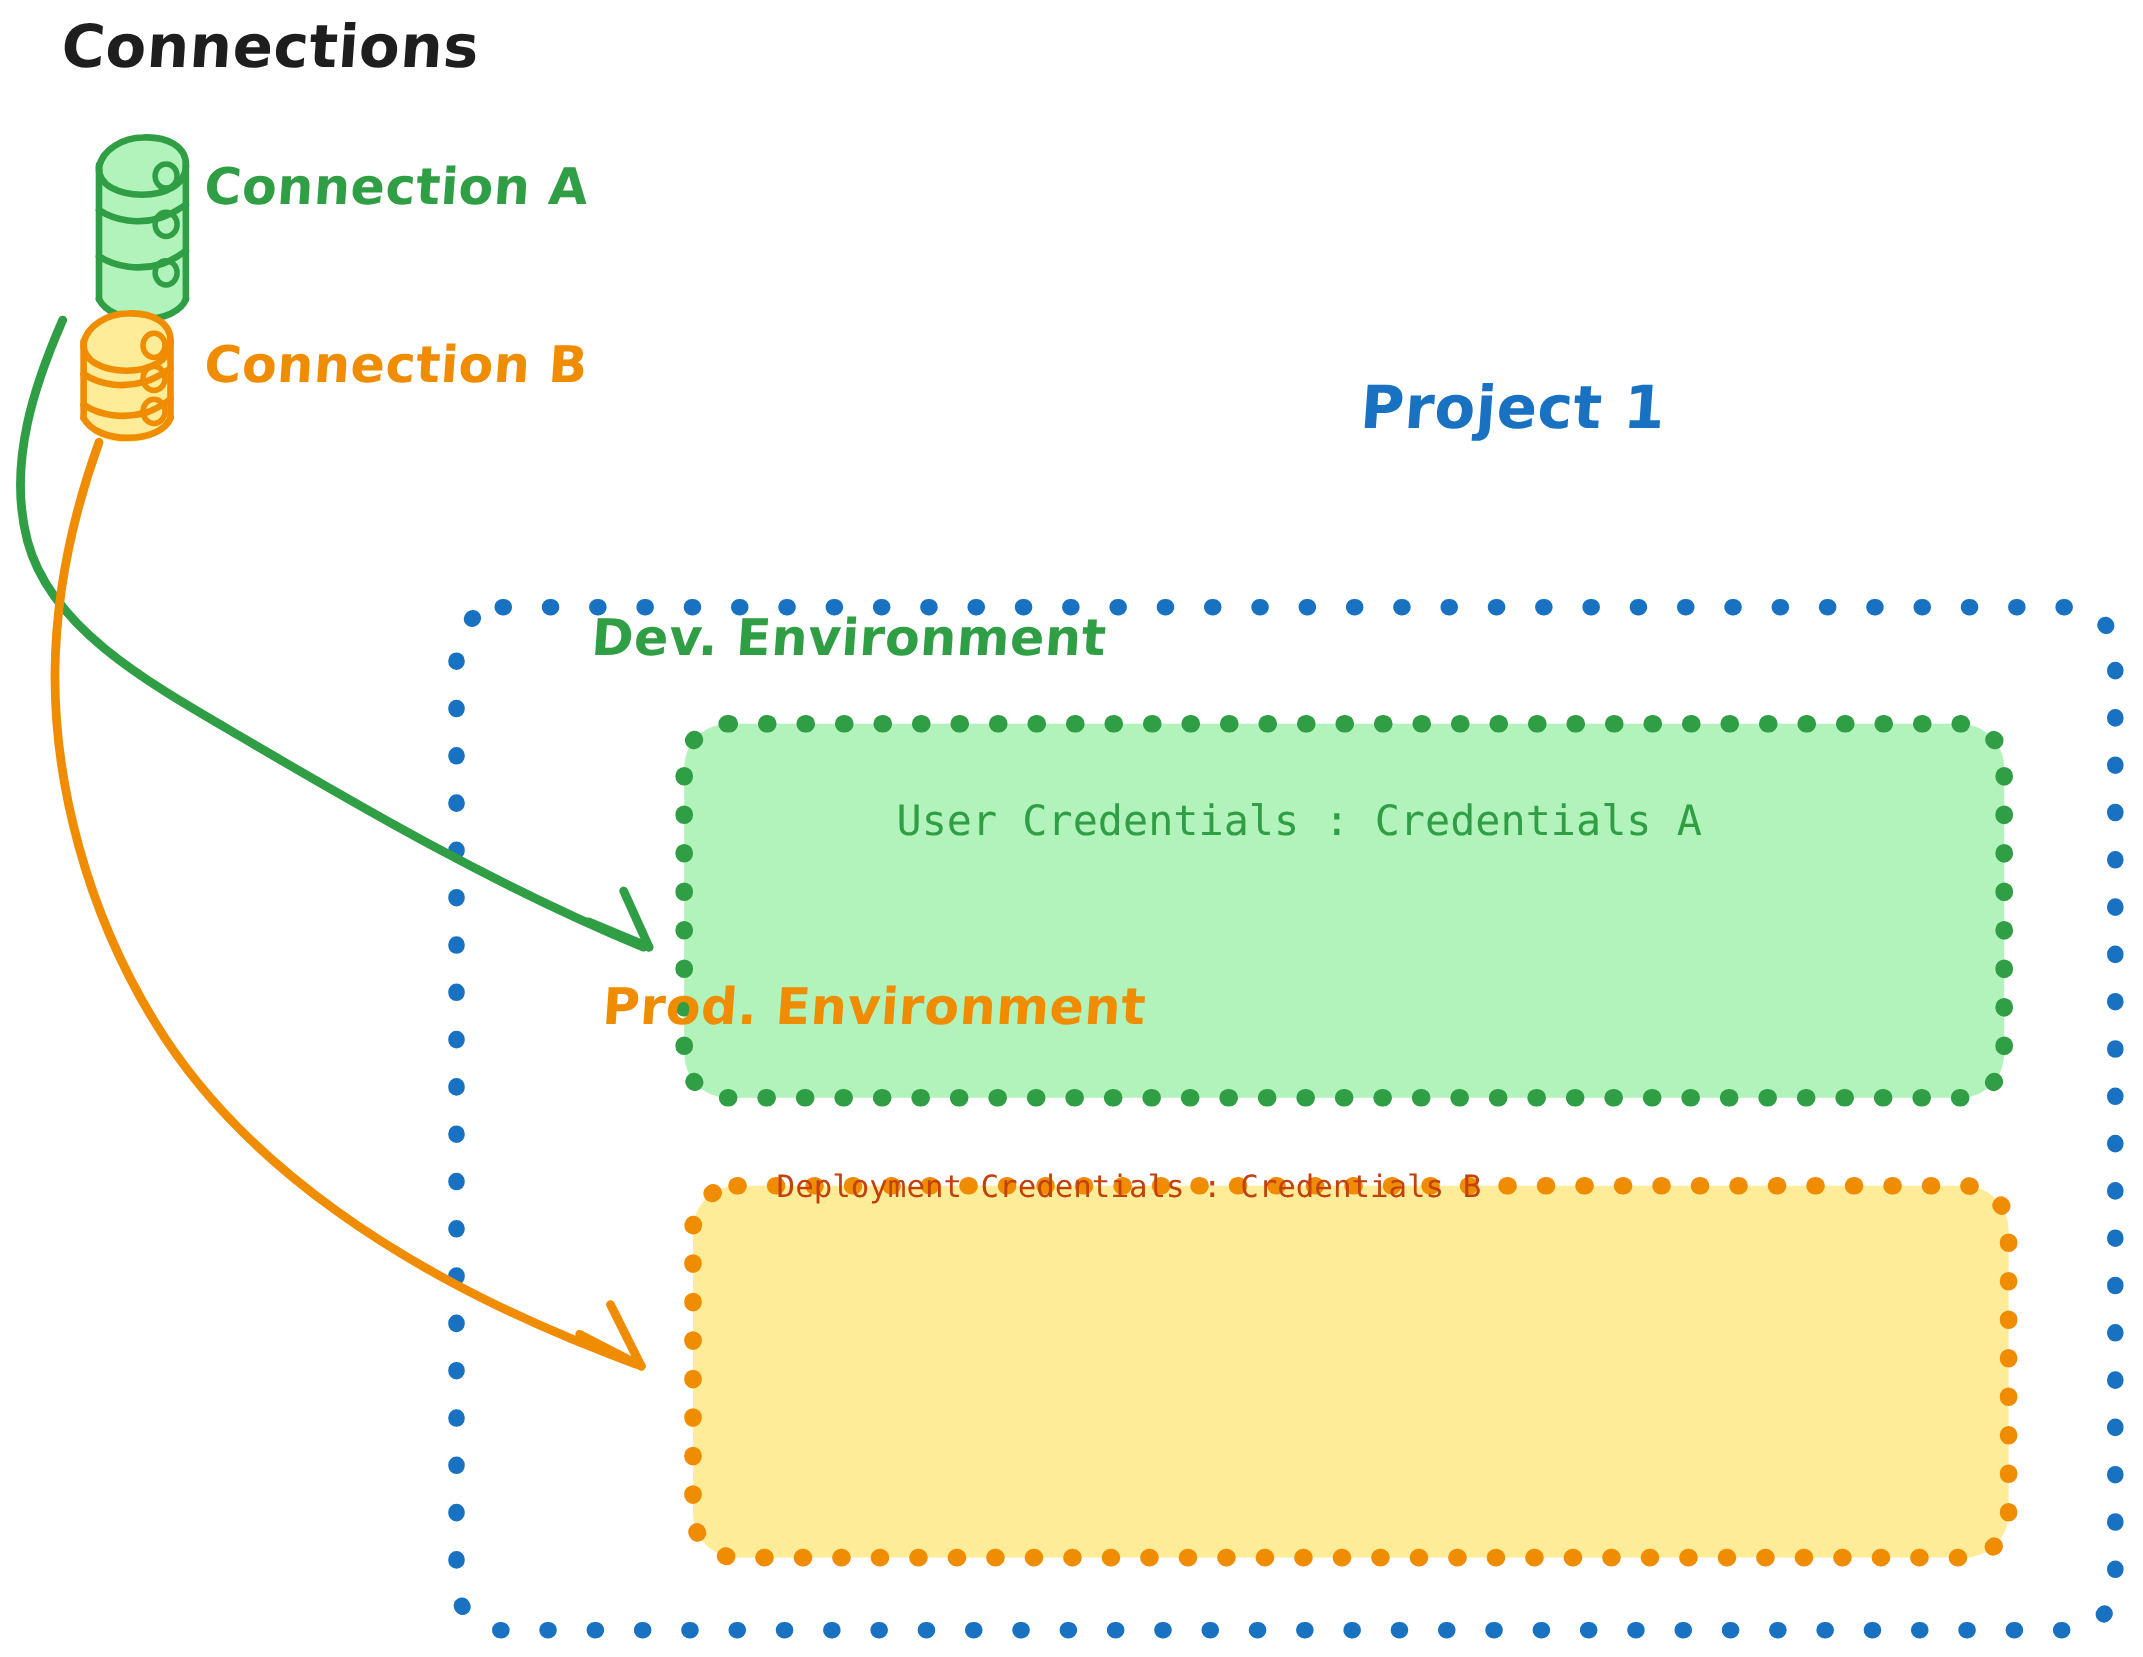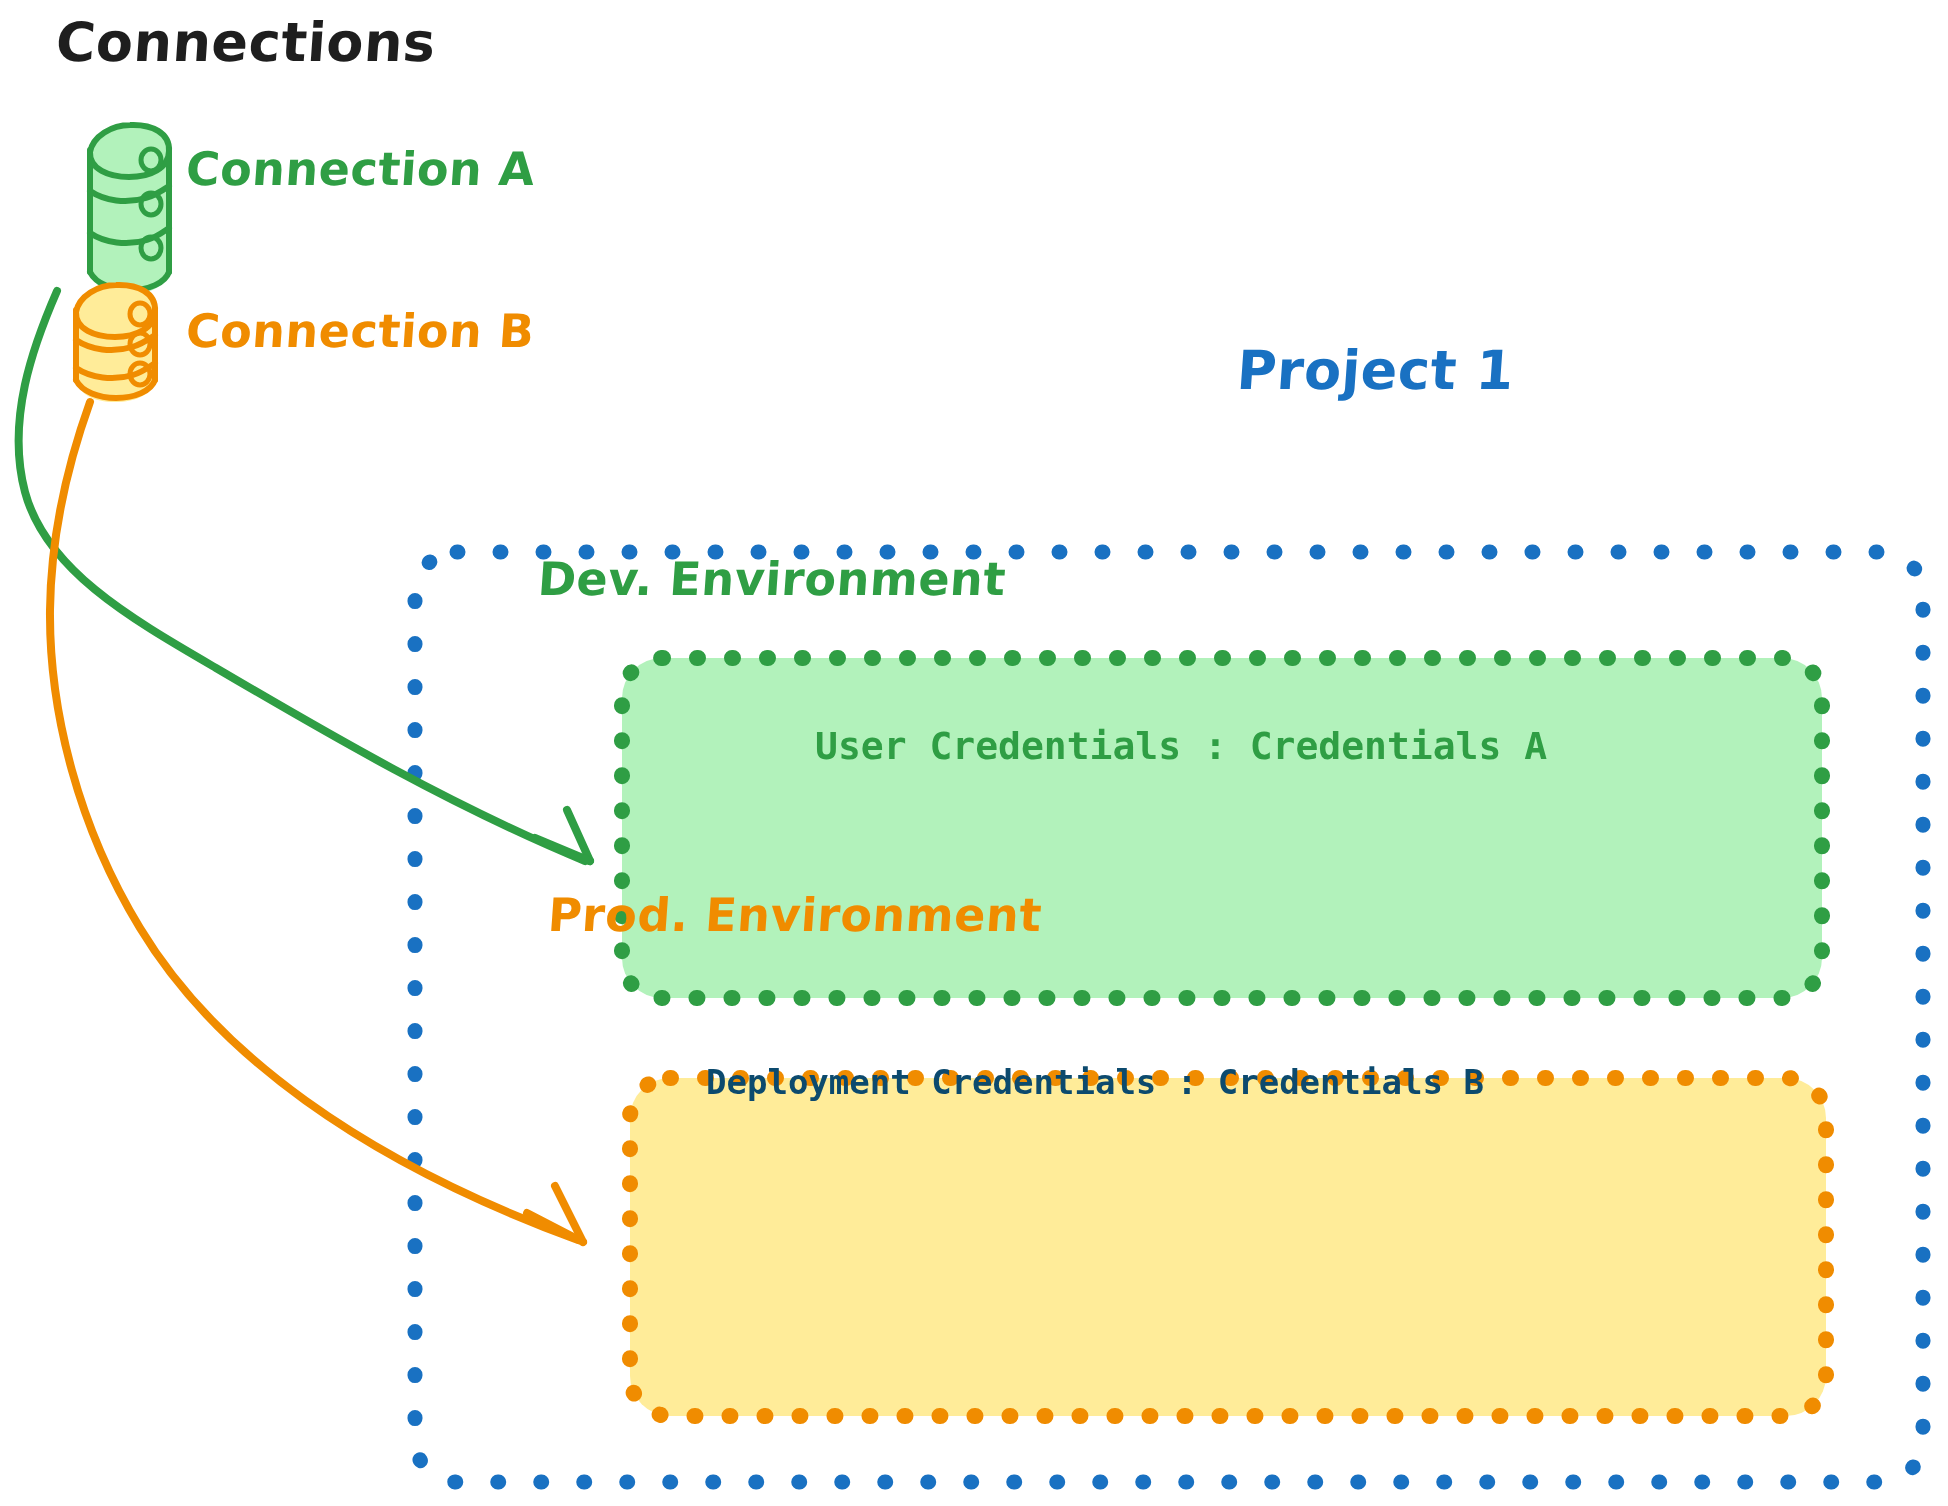--- a/index.html
+++ b/index.html
@@ -29,21 +29,21 @@
     font-family: "DejaVu Sans", sans-serif;
     font-weight: 700;
     letter-spacing: 0.5px;
     white-space: nowrap;
     line-height: 1;
     transform: skewX(-4deg);
   }
   .mono {
     position: absolute;
     font-family: "DejaVu Sans Mono", monospace;
-    font-weight: 700;
+    font-weight: 400;
     white-space: nowrap;
     line-height: 1;
   }
 
   #title-connections {
     left: 56px;
     top: 16px;
     font-size: 54px;
     color: #1e1e1e;
   }
@@ -79,22 +79,22 @@
   }
   #label-user-credentials {
     left: 815px;
     top: 727px;
     font-size: 38px;
     color: #2f9e44;
   }
   #label-deployment-credentials {
     left: 706px;
     top: 1065px;
-    font-size: 34px;
-    color: #0c4a6e;
+    font-size: 28px;
+    color: #c2410c;
   }
 </style>
 </head>
 <body>
 
 <svg id="canvas" viewBox="0 0 1948 1506" xmlns="http://www.w3.org/2000/svg">
 
   <g>
     <rect x="415" y="552" width="1508" height="930" rx="42" ry="42" fill="none" stroke="#1971c2" stroke-width="15" stroke-linecap="round" stroke-dasharray="1 42"></rect>
   </g>

